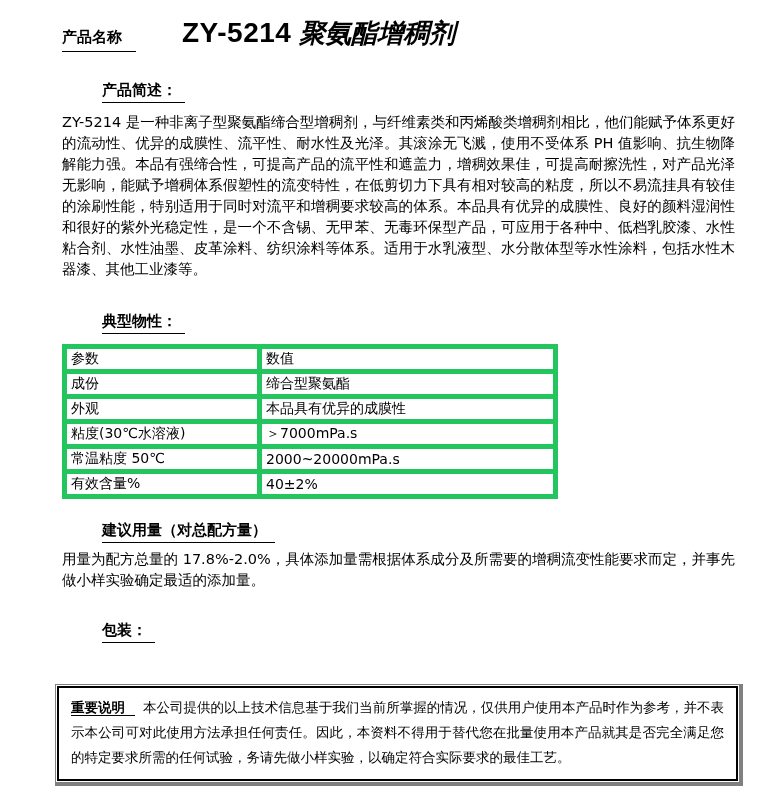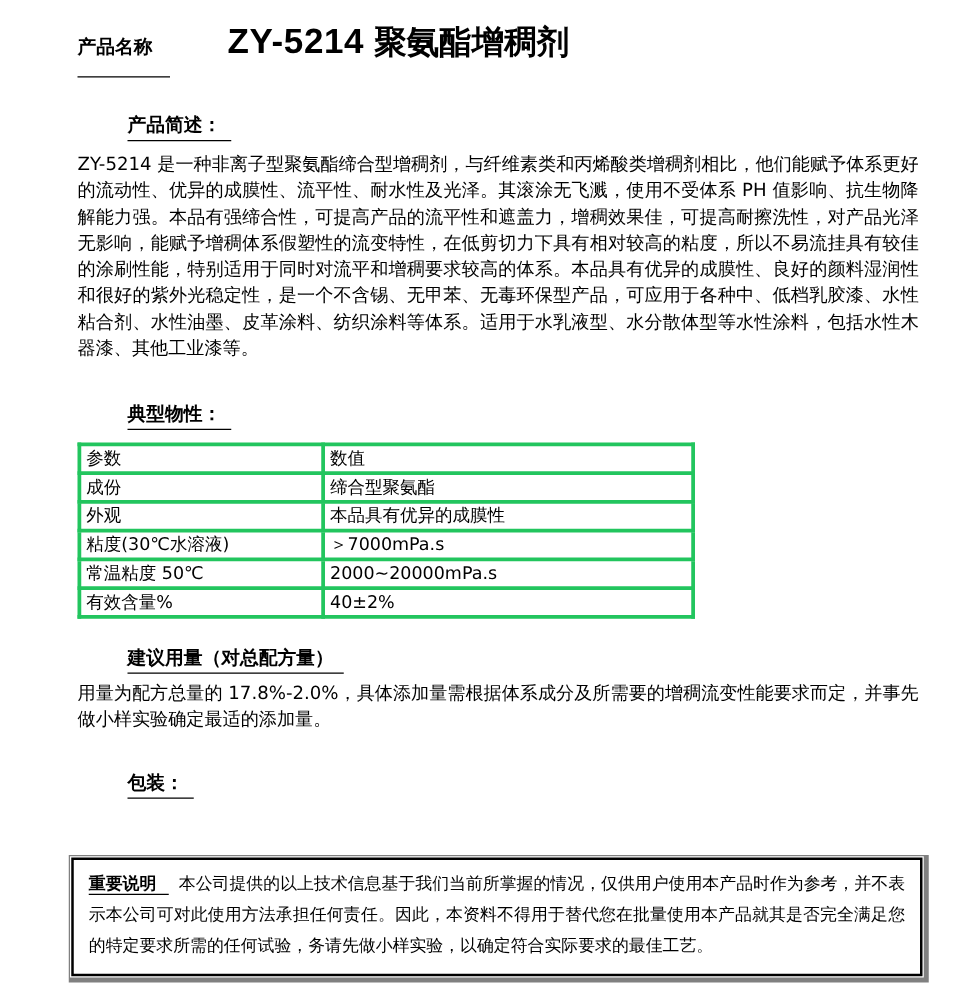--- a/index.html
+++ b/index.html
@@ -19,37 +19,38 @@
   .title-row {
     display: flex;
     align-items: baseline;
     margin-top: 4px;
   }
   .title-label {
     font-size: 15px;
     font-weight: bold;
     border-bottom: 1.5px solid #000;
     padding-right: 14px;
-    padding-bottom: 14px;
+    padding-bottom: 4px;
   }
   .title-main {
     margin-left: 46px;
     display: flex;
     align-items: baseline;
     gap: 8px;
   }
   .title-code {
     font-size: 28px;
     font-weight: bold;
     letter-spacing: 0.5px;
     font-family: "Liberation Sans", "DejaVu Sans", sans-serif;
   }
   .title-name {
     font-size: 26px;
     font-weight: 600;
+    font-style: italic;
   }
   
   .sec-heading {
     display: inline-block;
     font-size: 15px;
     font-weight: bold;
     border-bottom: 1.5px solid #000;
     padding-right: 8px;
     padding-bottom: 2px;
     margin-left: 40px;
@@ -63,21 +64,21 @@
   }
   
   .sec-props { margin-top: 31px; }
   table.props {
     border-collapse: collapse;
     margin-top: 10px;
     width: 491px;
     table-layout: fixed;
   }
   table.props td {
-    border: 3px solid #22c55e;
+    border: 5px solid #22c55e;
     font-size: 14px;
     height: 23px;
     padding: 1px 4px;
     vertical-align: middle;
     overflow: hidden;
     white-space: nowrap;
   }
   table.props td.c1 { width: 195px; }
   table.props td.c2 { width: 296px; }
   

